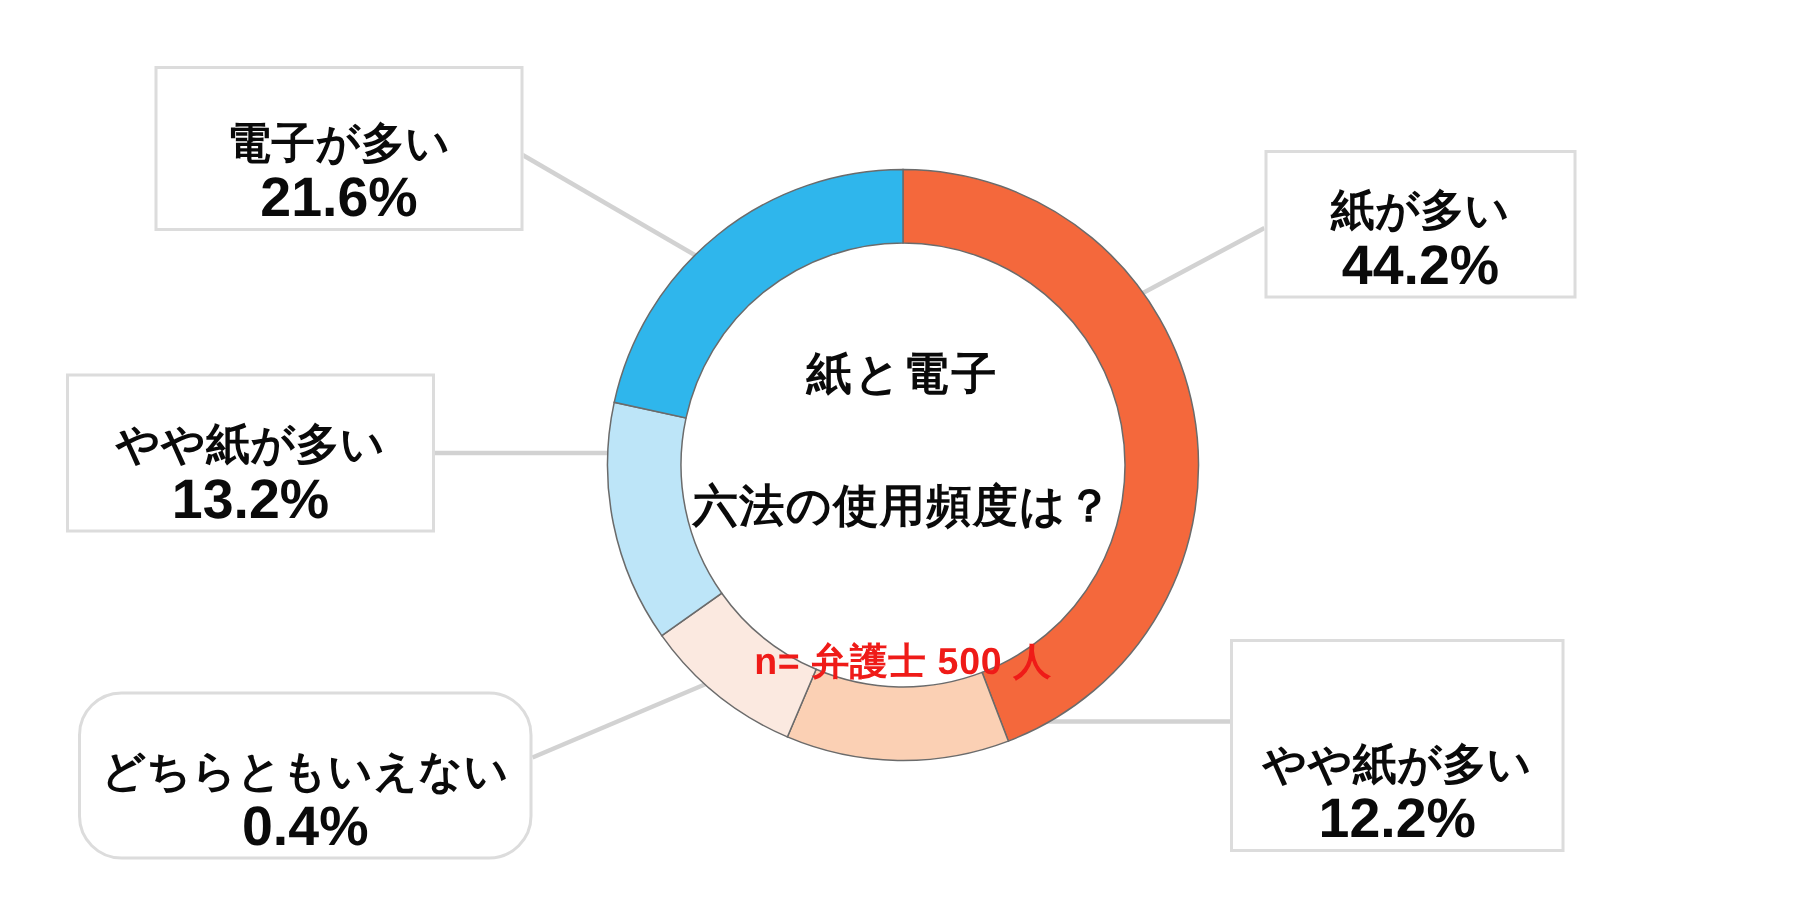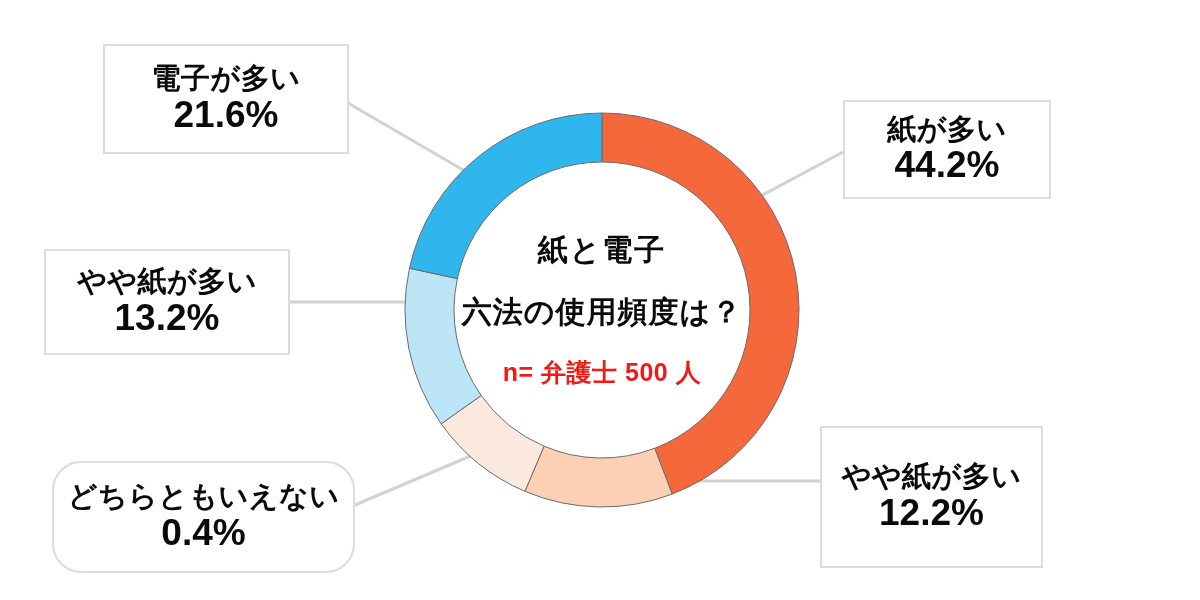--- a/index.html
+++ b/index.html
@@ -7,45 +7,45 @@
     width:1200px;height:600px;background:#ffffff;
     font-family:"Liberation Sans","DejaVu Sans",sans-serif;
     overflow:hidden;position:relative;
   }
   .stage{position:absolute;left:0;top:0;width:1200px;height:600px;}
 
   
   .callout{
     position:absolute;box-sizing:border-box;
     background:#ffffff;border:2px solid #dcdcdc;
-    display:flex;flex-direction:column;align-items:center;justify-content:center;
+    display:flex;flex-direction:column;align-items:center;justify-content:flex-end;
     color:#0a0a0a;line-height:1.08;text-align:center;
   }
   .callout .c-label{
     font-weight:bold;font-size:29px;letter-spacing:.5px;white-space:nowrap;
   }
   .callout .c-value{
     font-weight:bold;font-size:37px;letter-spacing:0px;margin-top:0;white-space:nowrap;
   }
 
   #cal-0{left:103px; top:44px;  width:246px;height:110px;}
   #cal-1{left:843px; top:100px; width:208px;height:99px;}
   #cal-2{left:44px;  top:249px; width:246px;height:106px;}
   #cal-3{left:52px;  top:461px; width:303px;height:112px;border-radius:29px;}
   #cal-4{left:820px; top:426px; width:223px;height:142px;}
 
   
   .center-wrap{
     position:absolute;left:452px;top:232px;width:300px;height:170px;
     display:flex;flex-direction:column;align-items:center;justify-content:flex-start;
-    text-align:center;pointer-events:none;
+    text-align:center;pointer-events:none;gap:26px;
   }
   .center-l1{font-size:30px;font-weight:bold;color:#0a0a0a;letter-spacing:2px;line-height:1.2;}
   .center-l2{font-size:30px;font-weight:bold;color:#0a0a0a;letter-spacing:1px;line-height:1.2;margin-top:26px;}
-  .center-n{font-size:25px;font-weight:bold;color:#ef1b18;letter-spacing:.5px;margin-top:26px;}
+  .center-n{font-size:25px;font-weight:bold;color:#ef1b18;letter-spacing:.5px;margin-top:42px;}
 
   svg.donut{position:absolute;left:0;top:0;width:1200px;height:600px;}
 </style>
 </head>
 <body>
 
 <div class="stage">
 
   <svg class="donut" viewBox="0 0 1200 600">
     <g>

